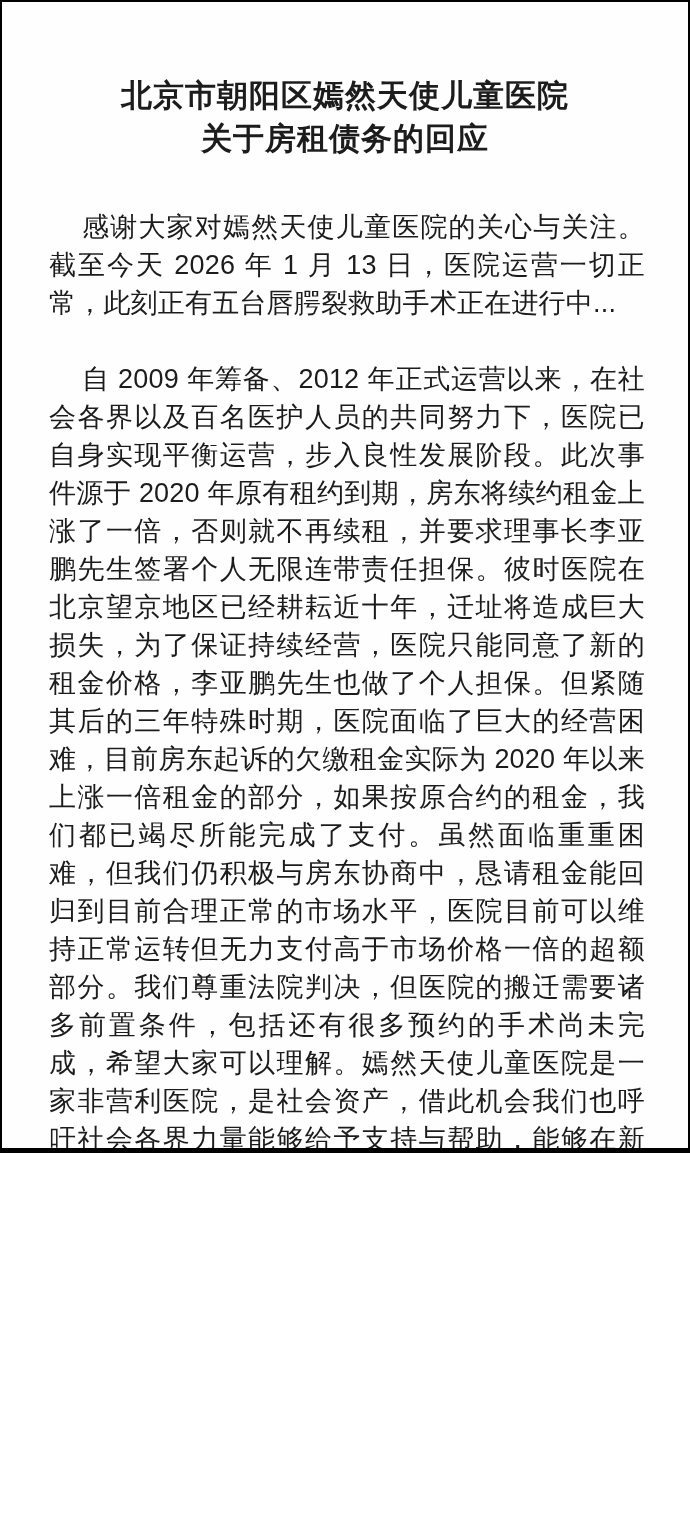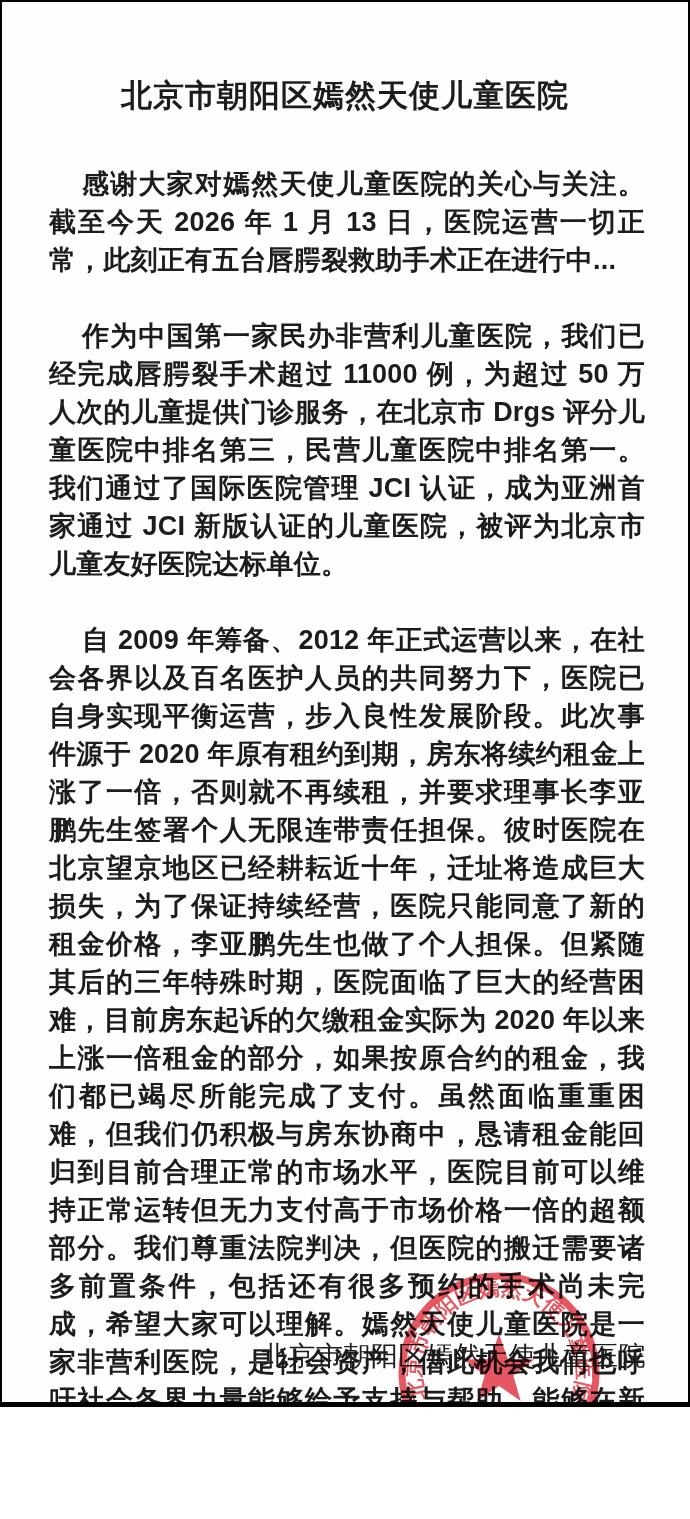--- a/index.html
+++ b/index.html
@@ -1,18 +1,18 @@
 <!DOCTYPE html>
 <html lang="zh"><head>
 <meta charset="utf-8">
 <style>
   html,body{margin:0;padding:0;background:#fff;}
   .page{
     position:relative;
-    width:690px;height:1407px;
+    width:690px;height:1153px;
     box-sizing:border-box;
     background:#fefefe;
     border:2px solid #000;
     border-bottom-width:5px;
     overflow:hidden;
     font-family:"Liberation Sans","DejaVu Sans",sans-serif;
     color:#1c1c1c;
   }
   .doc-title{
     margin:72px 40px 0 40px;
@@ -25,21 +25,20 @@
   .content{
     margin:48px 43px 0 47px;
   }
   .content p{
     margin:0 0 38px 0;
     font-size:27px;
     line-height:38px;
     text-align:justify;
     text-indent:33px;
     letter-spacing:0.2px;
-    font-weight:bold;
   }
   .signature{
     position:absolute;
     top:1336px;
     right:42px;
     text-align:center;
     z-index:1;
   }
   .signature .org{
     font-size:27px;
@@ -78,25 +77,25 @@
   .watermark .frag{opacity:0.85;margin-right:-6px;}
   .watermark .suffix{opacity:0.6;}
 </style>
 </head>
 <body>
 
 <div class="page">
 
   <div class="doc-title">
     <div>北京市朝阳区嫣然天使儿童医院</div>
+    <div>关于房租债务的回应</div>
   </div>
 
   <div class="content">
     <p>感谢大家对嫣然天使儿童医院的关心与关注。截至今天 2026 年 1 月 13 日，医院运营一切正常，此刻正有五台唇腭裂救助手术正在进行中...</p>
-    <p>作为中国第一家民办非营利儿童医院，我们已经完成唇腭裂手术超过 11000 例，为超过 50 万人次的儿童提供门诊服务，在北京市 Drgs 评分儿童医院中排名第三，民营儿童医院中排名第一。我们通过了国际医院管理 JCI 认证，成为亚洲首家通过 JCI 新版认证的儿童医院，被评为北京市儿童友好医院达标单位。</p>
     <p>自 2009 年筹备、2012 年正式运营以来，在社会各界以及百名医护人员的共同努力下，医院已自身实现平衡运营，步入良性发展阶段。此次事件源于 2020 年原有租约到期，房东将续约租金上涨了一倍，否则就不再续租，并要求理事长李亚鹏先生签署个人无限连带责任担保。彼时医院在北京望京地区已经耕耘近十年，迁址将造成巨大损失，为了保证持续经营，医院只能同意了新的租金价格，李亚鹏先生也做了个人担保。但紧随其后的三年特殊时期，医院面临了巨大的经营困难，目前房东起诉的欠缴租金实际为 2020 年以来上涨一倍租金的部分，如果按原合约的租金，我们都已竭尽所能完成了支付。虽然面临重重困难，但我们仍积极与房东协商中，恳请租金能回归到目前合理正常的市场水平，医院目前可以维持正常运转但无力支付高于市场价格一倍的超额部分。我们尊重法院判决，但医院的搬迁需要诸多前置条件，包括还有很多预约的手术尚未完成，希望大家可以理解。嫣然天使儿童医院是一家非营利医院，是社会资产，借此机会我们也呼吁社会各界力量能够给予支持与帮助，能够在新的公益力量帮助之下，我们能找到新的地方搬迁，可以让公益之火延续下去。嫣然天使儿童医院也许会成为历史，但我们会站好最后一班岗。再次感谢大家的关注。</p>
   </div>
 
   <div class="signature">
     <div class="org">北京市朝阳区嫣然天使儿童医院</div>
   </div>
 
   <svg class="seal" viewBox="0 0 210 210" aria-hidden="true">
     <defs>
       <path id="ringPath" d="M 31.7 131.7 A 78 78 0 1 1 178.3 131.7" fill="none"></path>

